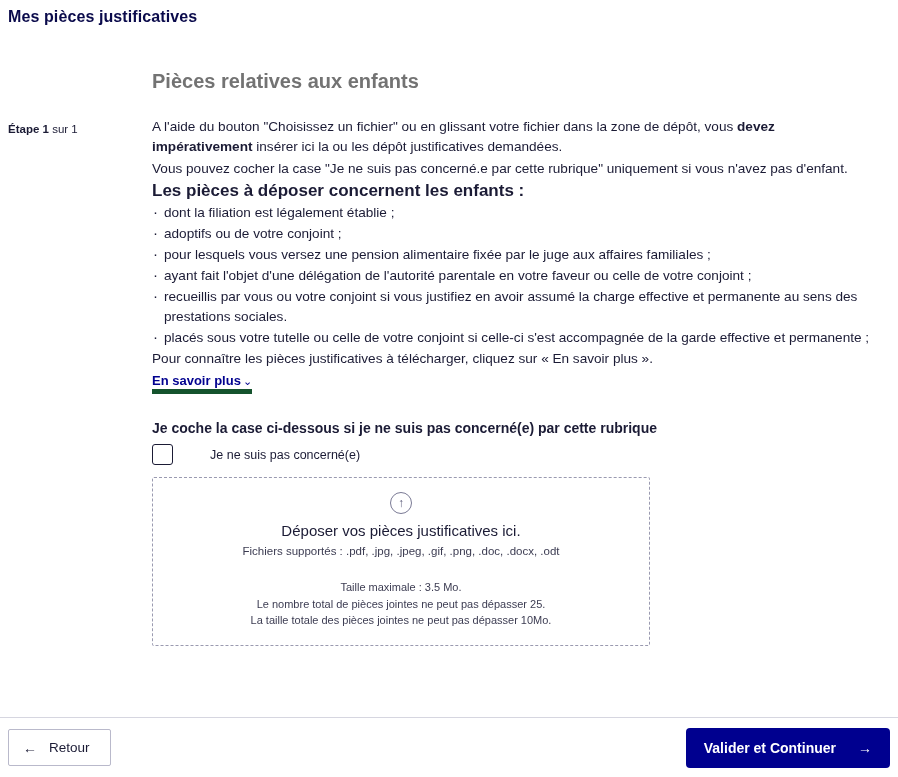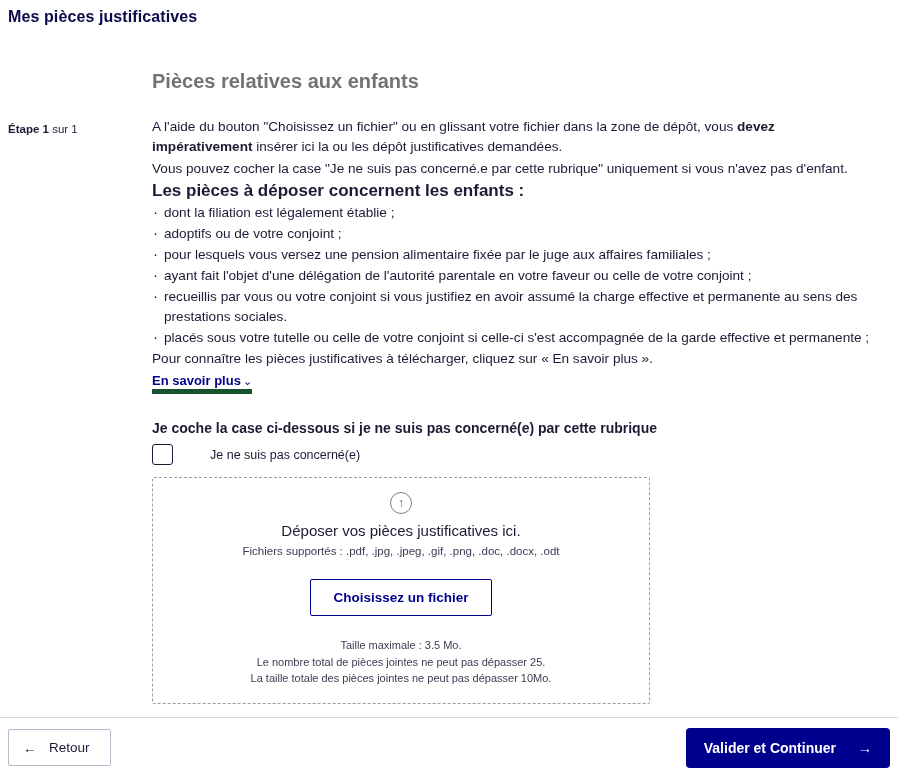--- a/index.html
+++ b/index.html
@@ -294,21 +294,20 @@
 
     <div class="checkbox-row">
       <div class="checkbox-box"></div>
       <div class="checkbox-label">Je ne suis pas concerné(e)</div>
     </div>
 
     <div class="dropzone">
       <div class="upload-circle">↑</div>
       <div class="dz-main">Déposer vos pièces justificatives ici.</div>
       <div class="dz-sub">Fichiers supportés : .pdf, .jpg, .jpeg, .gif, .png, .doc, .docx, .odt</div>
-      <button class="choose-btn">Choisissez un fichier</button>
       <div class="dz-notes">
         <div>Taille maximale : 3.5 Mo.</div>
         <div>Le nombre total de pièces jointes ne peut pas dépasser 25.</div>
         <div>La taille totale des pièces jointes ne peut pas dépasser 10Mo.</div>
       </div>
     </div>
 
   </div>
 </div>
 

